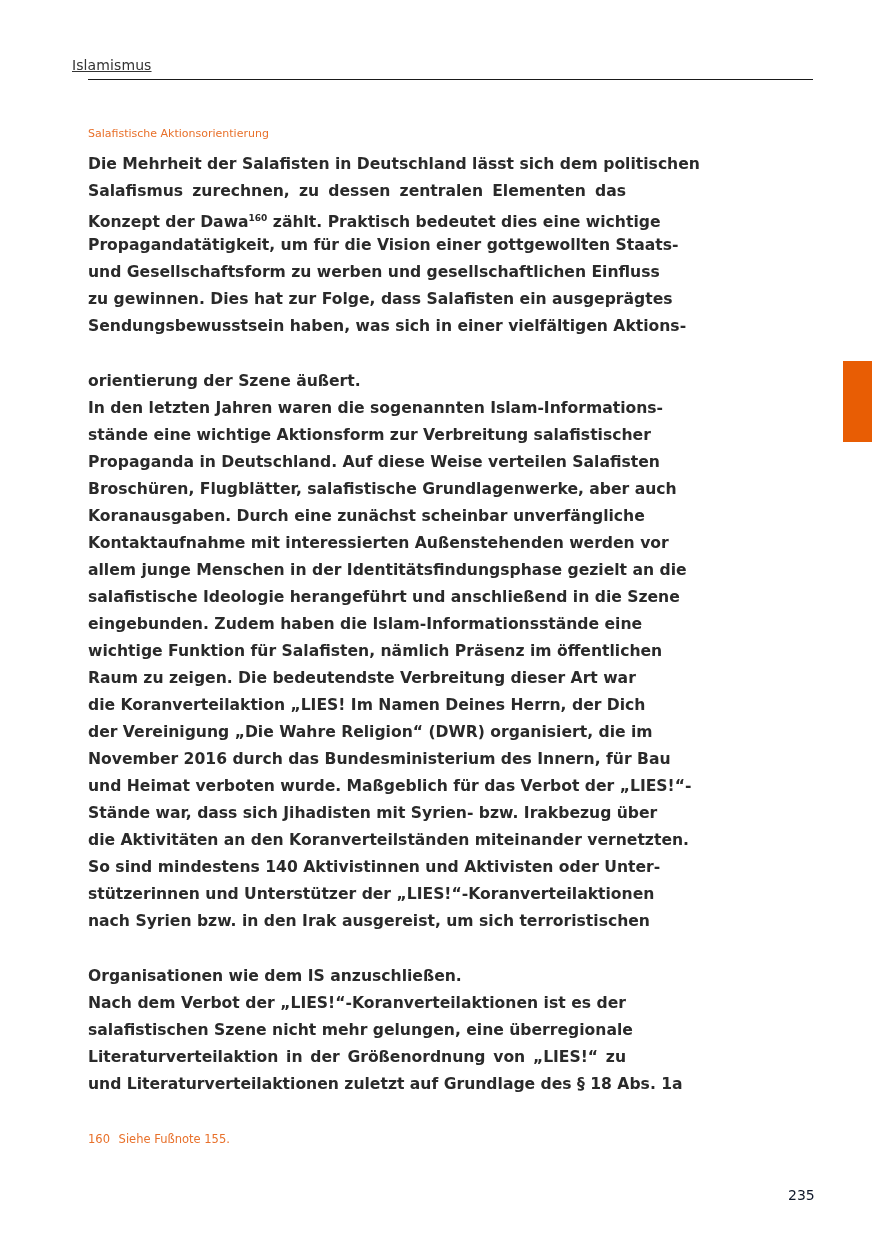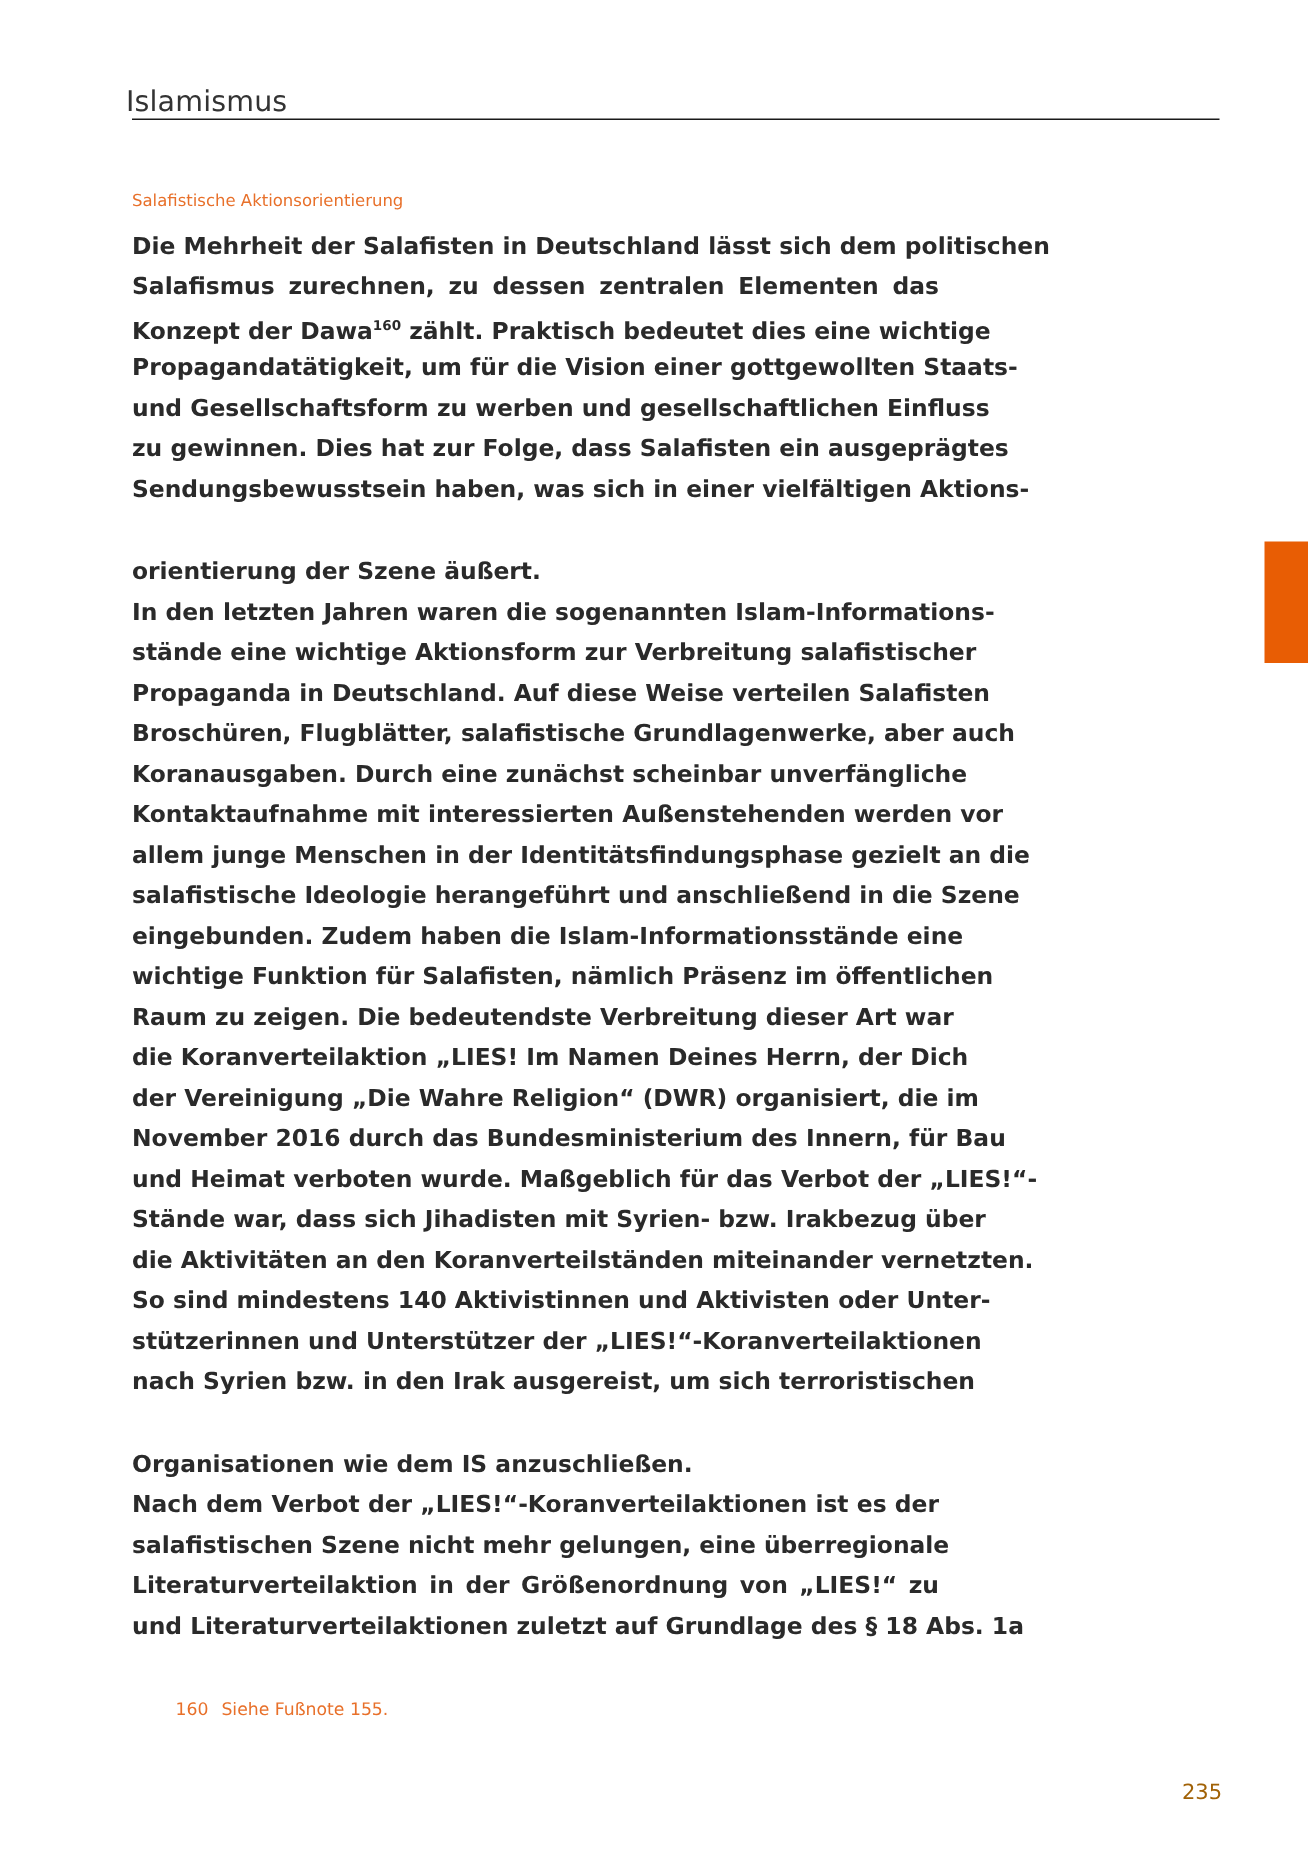--- a/index.html
+++ b/index.html
@@ -1,27 +1,27 @@
 <!DOCTYPE html>
 <html><head>
 <meta charset="utf-8">
 <style>
   html, body { margin: 0; padding: 0; background: #ffffff; }
   body { width: 875px; height: 1241px; position: relative; overflow: hidden;
          font-family: "DejaVu Sans", sans-serif; color: #2a2a2a; }
-  .running-head { position: absolute; left: 84px; top: 57px; font-size: 19px; color: #333; letter-spacing: 0.1px; }
+  .running-head { position: absolute; left: 72px; top: 57px; font-size: 14px; color: #333; letter-spacing: 0.1px; text-decoration: underline; }
   .head-rule { position: absolute; left: 88px; top: 79px; width: 725px; height: 1px; background: #1a1a1a; }
   .section-title { position: absolute; left: 88px; top: 127px; font-size: 11px; color: #e8702a; }
   .body-text { position: absolute; left: 88px; top: 151px; width: 538px; font-size: 15.6px; }
   .line { height: 27px; line-height: 27px; text-align: justify; text-align-last: justify; white-space: nowrap; overflow: visible; font-weight: bold; }
   .line.last { text-align-last: left; margin-top: 28px; }
   .line span.sup { font-size: 9px; vertical-align: 6px; }
-  .footnote { position: absolute; left: 88px; top: 1132px; font-size: 11.5px; color: #e8702a; margin-left: 29px; }
+  .footnote { position: absolute; left: 88px; top: 1132px; font-size: 11.5px; color: #e8702a; }
   .footnote .fn-num { margin-right: 5px; }
-  .page-number { position: absolute; left: 788px; top: 1187px; font-size: 14px; color: #a16207; }
+  .page-number { position: absolute; left: 788px; top: 1187px; font-size: 14px; color: #0f172a; }
   .thumb-tab { position: absolute; left: 843px; top: 361px; width: 29px; height: 81px; background: #e85d04; }
 </style>
 </head>
 <body>
 
 <div class="running-head">Islamismus</div>
 <div class="head-rule"></div>
 
 <div class="section-title">Salafistische Aktionsorientierung</div>
 

